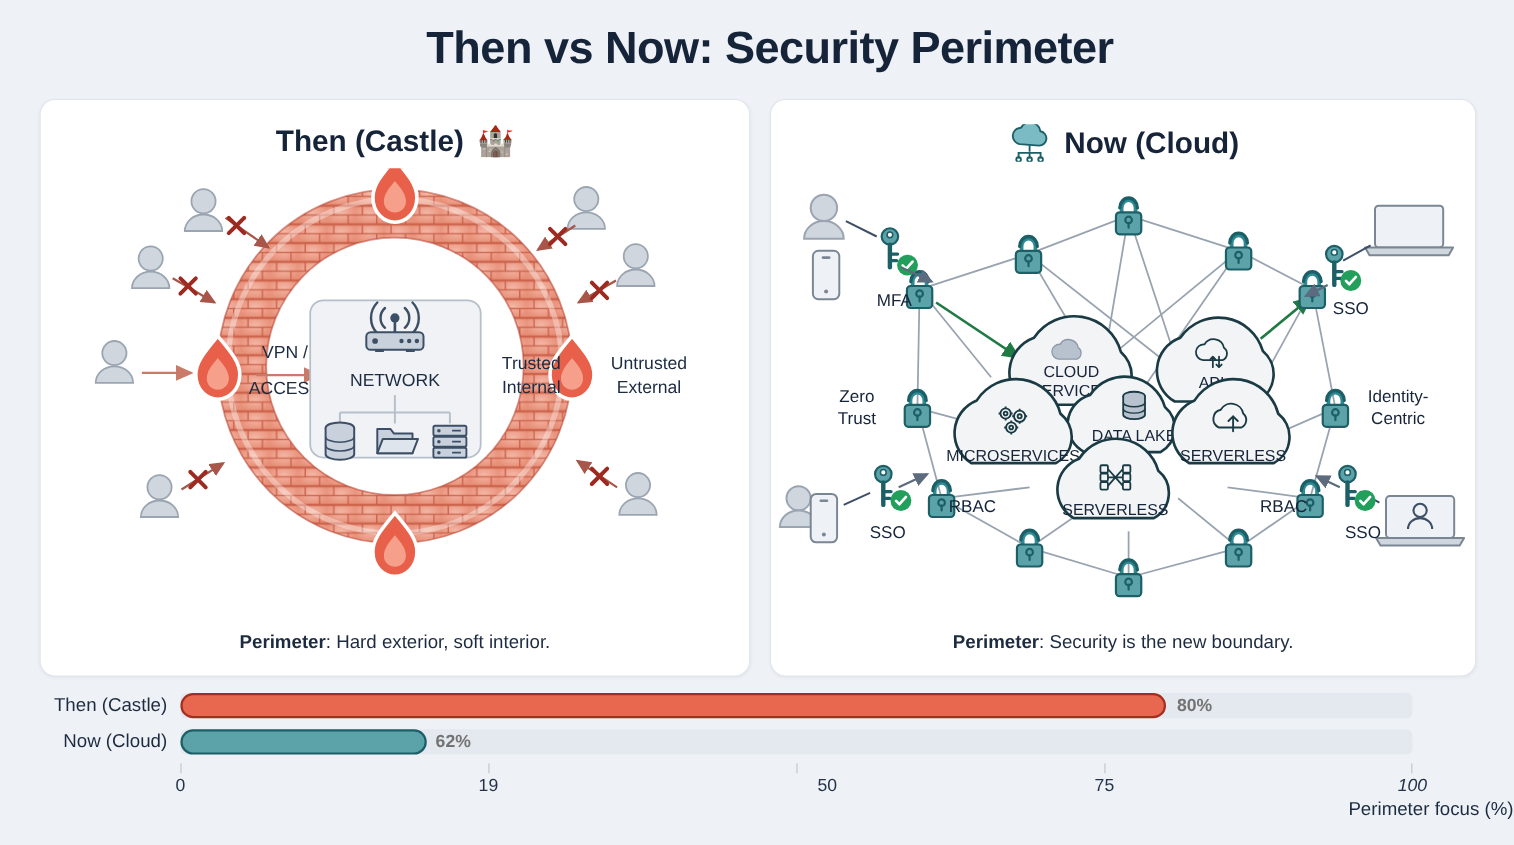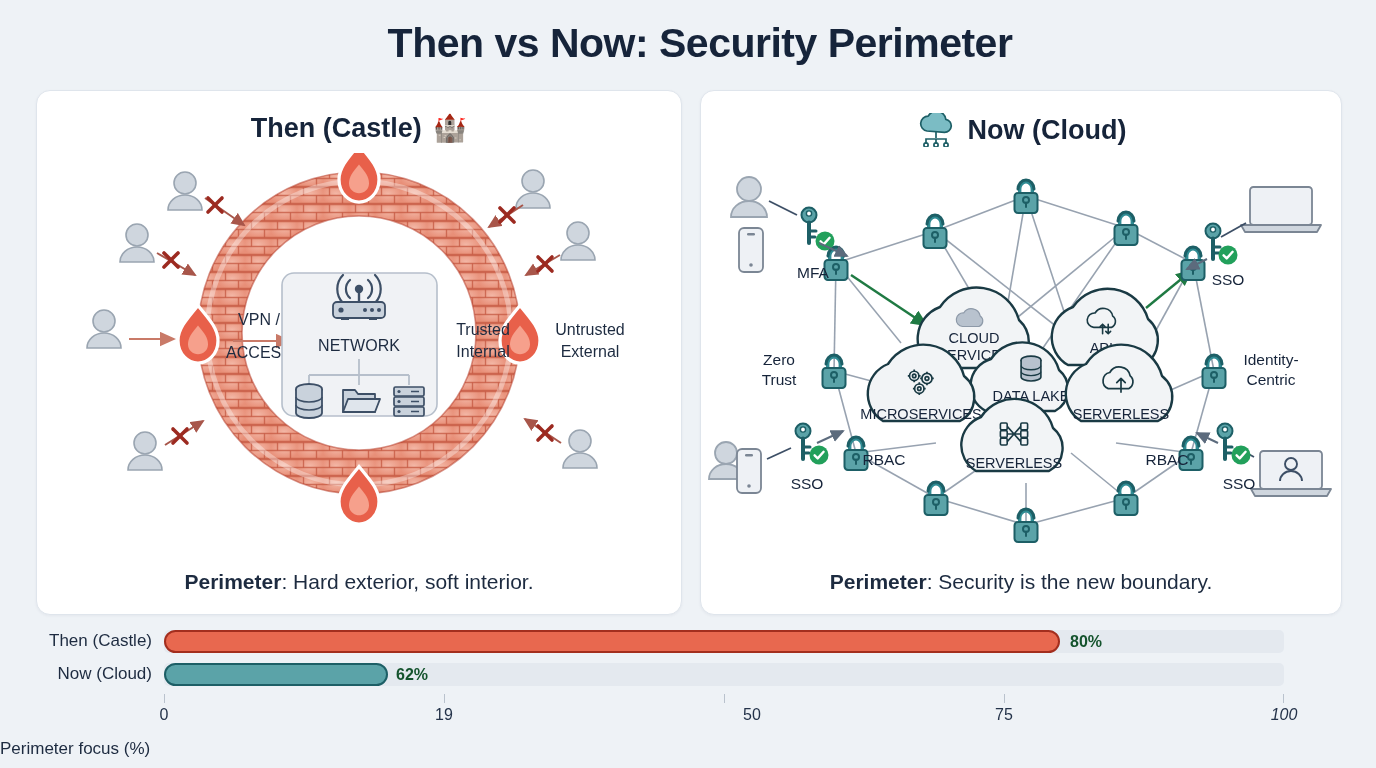--- a/index.html
+++ b/index.html
@@ -34,21 +34,21 @@
     position:absolute;top:22px;left:0;width:100%;
     text-align:center;
     font-size:27px;font-weight:bold;
     display:flex;align-items:center;justify-content:center;gap:12px;
     color:#16243a;
   }
   .card-head .emoji{font-size:27px;line-height:1;}
 
   .card-caption{
     position:absolute;bottom:20px;left:0;width:100%;
-    text-align:center;font-size:21px;color:#1d2b40;
+    text-align:center;font-size:17px;color:#1d2b40;
   }
   .card-caption b{font-weight:bold;}
 
   .diagram{position:absolute;left:0;top:62px;width:100%;height:410px;}
 
   
   .chart{position:absolute;left:0;top:626px;width:1376px;height:142px;}
   .chart-rows{position:absolute;left:0;top:0;width:100%;}
   .bar-row{position:relative;height:30px;margin-bottom:3px;}
   .bar-label{
@@ -59,31 +59,31 @@
     position:absolute;left:164px;top:4px;width:1120px;height:23px;
     background:#e4e9ef;border-radius:5px;
   }
   .bar-fill{
     position:absolute;left:0;top:0;height:23px;border-radius:12px;
   }
   .bar-fill.then{background:#e8684f;border:2px solid #a32e1e;box-sizing:border-box;}
   .bar-fill.now{background:#5ba3a8;border:2px solid #1d5f66;box-sizing:border-box;}
   .bar-value{
     position:absolute;top:4px;height:23px;line-height:23px;
-    font-size:16px;font-weight:bold;color:#14532d;
+    font-size:16px;font-weight:bold;color:#737373;
   }
   .axis{position:absolute;left:164px;top:68px;width:1120px;height:1px;}
   .tick{position:absolute;top:0;width:1px;height:9px;background:#b9c2cd;}
   .tick-label{
     position:absolute;top:12px;font-size:16px;color:#2b3banch;
     color:#24334a;transform:translateX(-50%);white-space:nowrap;
   }
   .axis-title{
-    position:absolute;left:0;top:100px;width:1376px;text-align:left;
-    font-size:17px;color:#1d2b40;margin-top:13px;
+    position:absolute;left:0;top:100px;width:1376px;text-align:right;
+    font-size:17px;color:#1d2b40;
   }
 
   svg{display:block;}
 </style>
 </head>
 <body>
 
 <div class="page">
 
   <div class="page-title">Then vs Now: Security Perimeter</div>

